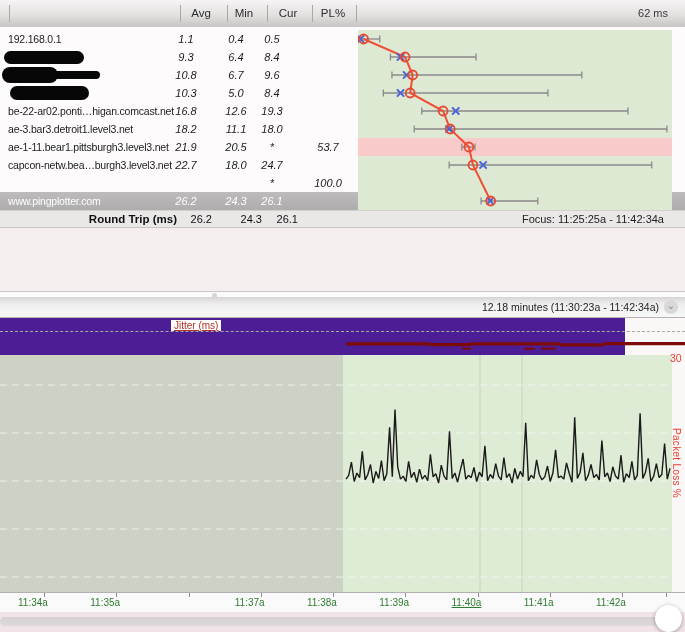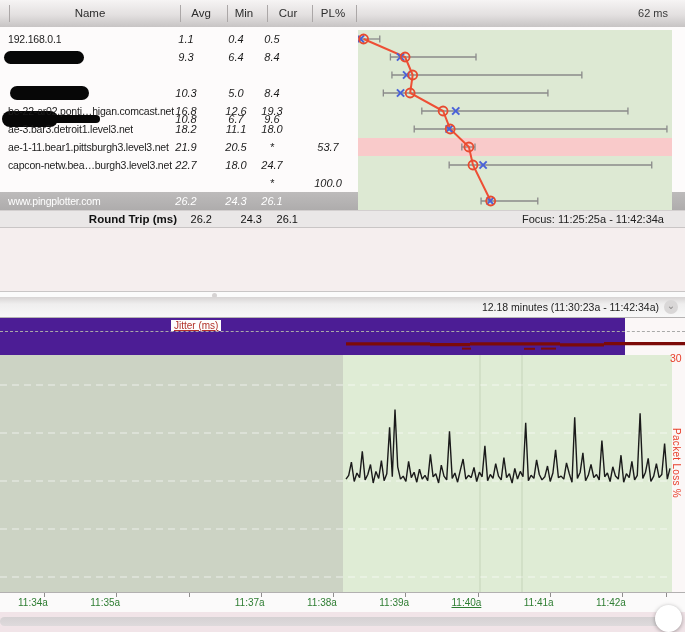--- a/index.html
+++ b/index.html
@@ -74,21 +74,20 @@
   .scroll-thumb{position:absolute;left:655px;top:-7px;width:27px;height:27px;border-radius:50%;
     background:#ffffff;box-shadow:0 1px 4px rgba(0,0,0,0.35);}
 </style>
 </head>
 <body>
 
 <div class="app">
 
   <div class="trace-header">
     <span class="scale-label">62 ms</span>
-  <div class="hdr-cell" style="left: 0px; width: 180px;">Name</div>
       <div class="hdr-cell" style="left: 180px; width: 42px;">Avg</div>
       <div class="hdr-cell" style="left: 222px; width: 44px;">Min</div>
       <div class="hdr-cell" style="left: 266px; width: 44px;">Cur</div>
       <div class="hdr-cell" style="left: 310px; width: 46px;">PL%</div>
       <div class="hdr-div" style="left: 9px;"></div>
       <div class="hdr-div" style="left: 180px;"></div>
       <div class="hdr-div" style="left: 227px;"></div>
       <div class="hdr-div" style="left: 267px;"></div>
       <div class="hdr-div" style="left: 312px;"></div>
       <div class="hdr-div" style="left: 356px;"></div>
@@ -103,21 +102,21 @@
         <span class="t-cell c-pl"></span>
       </div>
       <div class="t-row" style="top: 21px;">
         <span class="t-name"></span>
         <span class="blob" style="left: 4px; top: 3px; width: 80px; height: 13px; border-radius: 6.5px;"></span>
         <span class="t-cell c-avg">9.3</span>
         <span class="t-cell c-min">6.4</span>
         <span class="t-cell c-cur">8.4</span>
         <span class="t-cell c-pl"></span>
       </div>
-      <div class="t-row" style="top: 39px; margin-top: 44px;">
+      <div class="t-row" style="top: 39px;">
         <span class="t-name"></span>
         <span class="blob" style="left: 2px; top: 1px; width: 56px; height: 16px; border-radius: 8px;"></span>
         <span class="blob" style="left: 44px; top: 5px; width: 56px; height: 8px; border-radius: 4px;"></span>
         <span class="t-cell c-avg">10.8</span>
         <span class="t-cell c-min">6.7</span>
         <span class="t-cell c-cur">9.6</span>
         <span class="t-cell c-pl"></span>
       </div>
       <div class="t-row" style="top: 57px;">
         <span class="t-name"></span>

